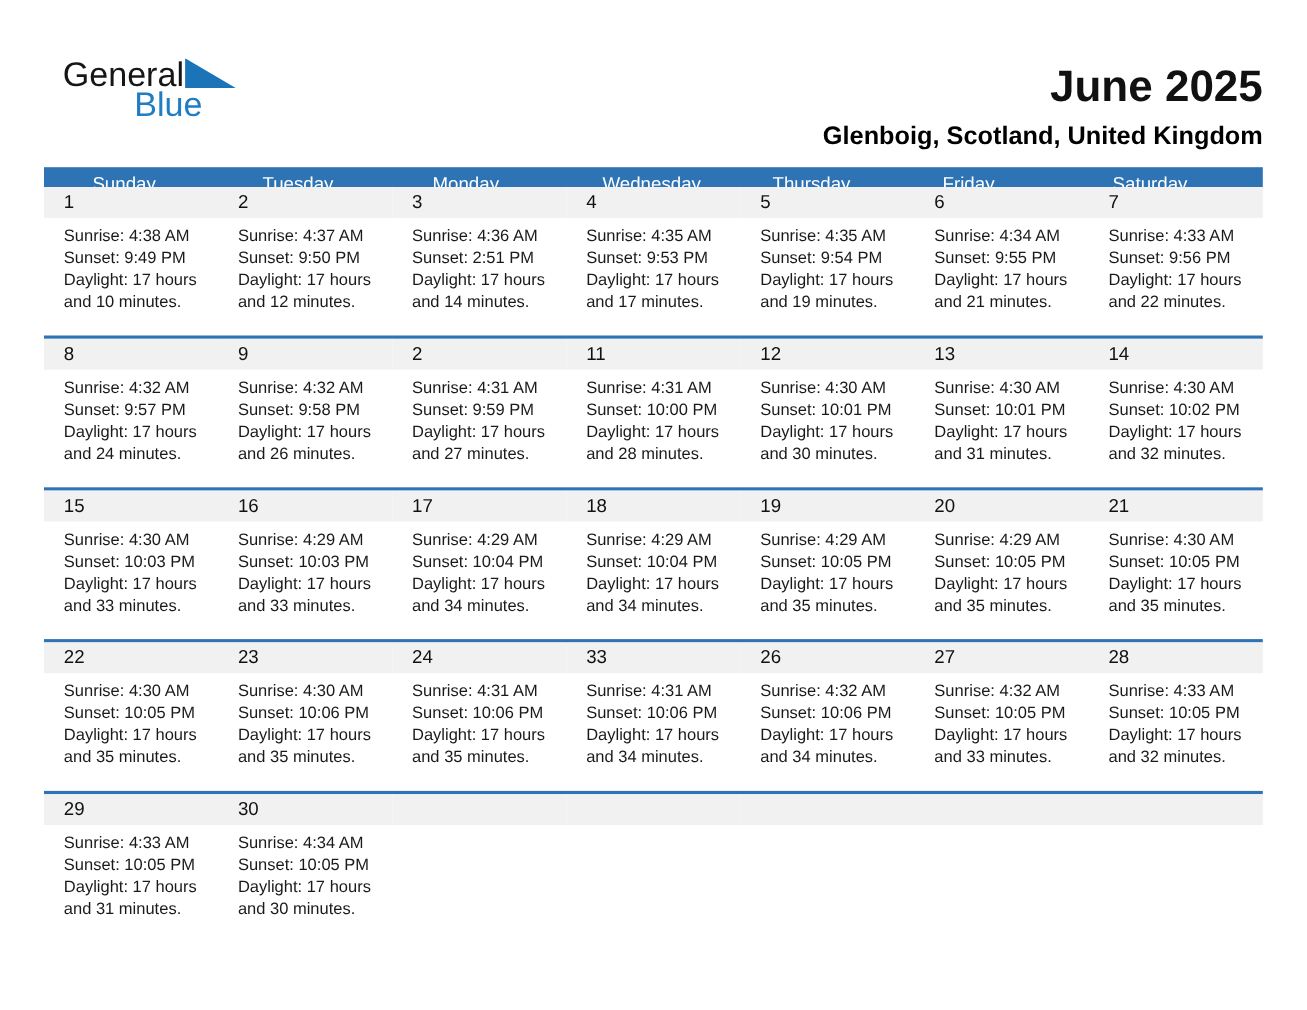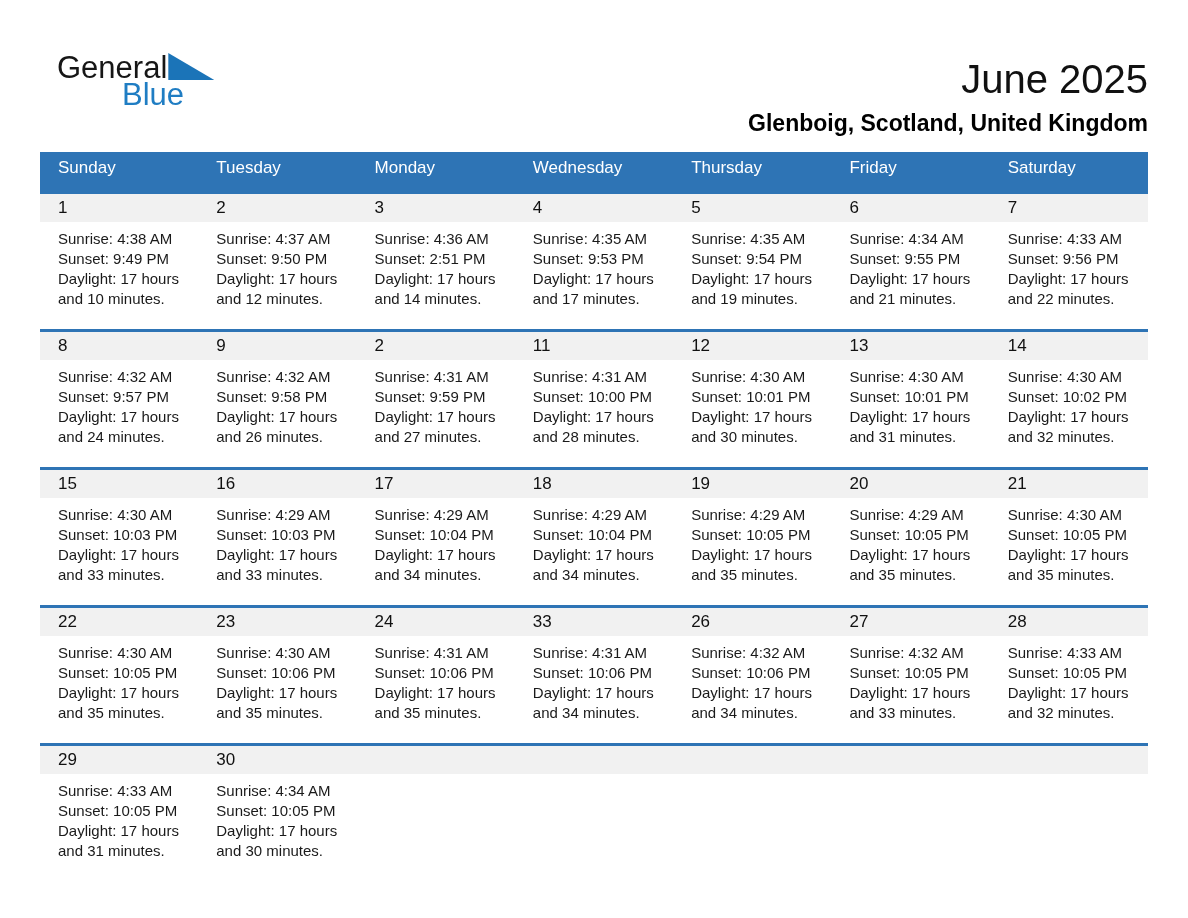--- a/index.html
+++ b/index.html
@@ -22,26 +22,26 @@
   
   .logo{position:relative;padding-left:17px;line-height:1;}
   .logo-line1{display:flex;align-items:flex-start;}
   .logo-general{font-size:31px;color:#161616;letter-spacing:0px;}
   .logo-triangle{display:inline-block;width:46px;height:27px;margin-left:1px;margin-top:1px;
     background:var(--logo-tri);
     clip-path:polygon(0 0,0 100%,100% 100%);}
   .logo-blue{font-size:31px;color:var(--logo-blue);margin-top:-4px;padding-left:65px;}
   
   .titles{text-align:right;padding-top:4px;}
-  .month-title{font-size:40px;font-weight:400;color:#111;line-height:1.15;}
+  .month-title{font-size:40px;font-weight:700;color:#111;line-height:1.15;}
   .location{font-size:23px;font-weight:700;color:#000000;margin-top:8px;}
   
   .calendar{margin-top:15px;width:1108px;}
   .weekday-row{display:grid;grid-template-columns:repeat(7,1fr);
-    background:var(--header-blue);height:42px;}
+    background:var(--header-blue);height:18px;padding-left:26px;}
   .weekday-cell{color:#fff;font-size:17px;line-height:31px;padding-left:18px;
     white-space:nowrap;overflow:hidden;}
   .week-row{display:grid;grid-template-columns:repeat(7,1fr);}
   .week-row + .week-row{border-top:3px solid var(--header-blue);}
   .day-cell{min-height:131px;}
   .day-number-band{background:var(--band-gray);height:28px;font-size:17px;
     line-height:28px;padding-left:18px;color:#111;}
   .day-details{padding:7px 8px 20px 18px;font-size:15px;line-height:20px;color:#1a1a1a;}
   .day-details div{margin:0;}
 </style>

